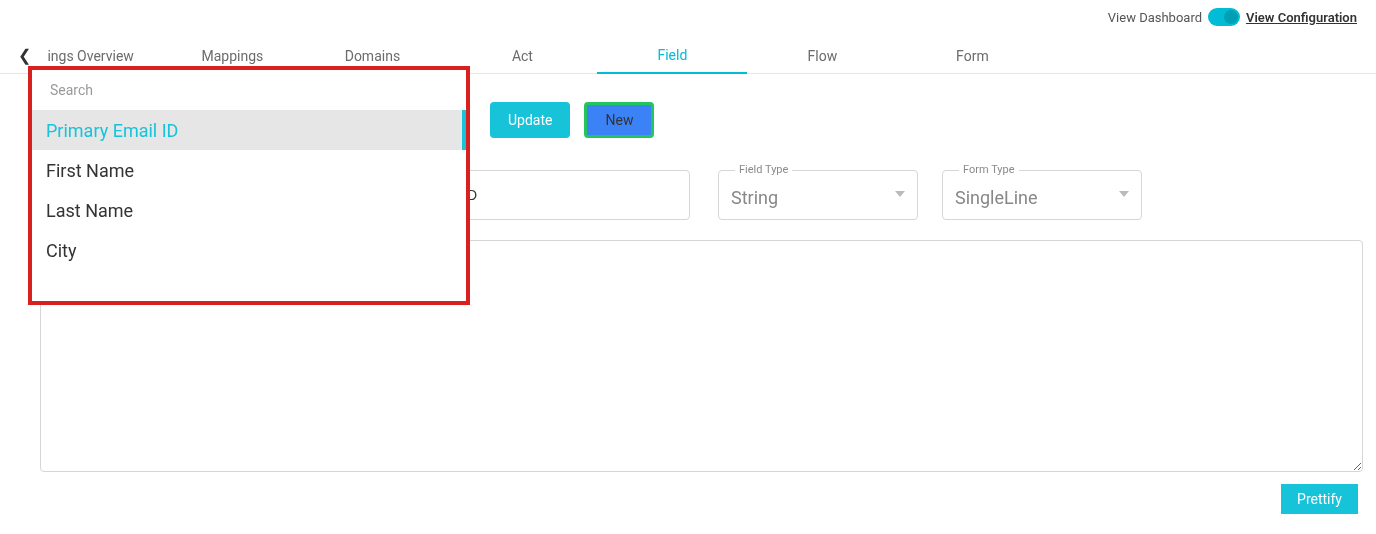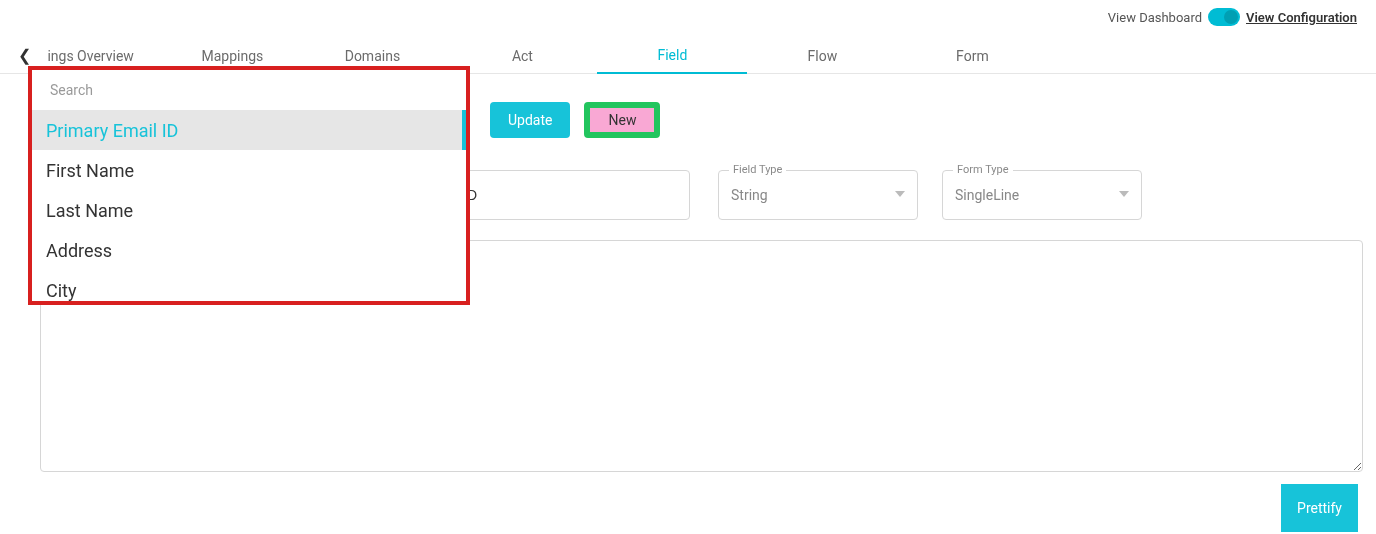--- a/index.html
+++ b/index.html
@@ -94,21 +94,21 @@
     .btn {
       height: 36px;
       padding: 0 18px;
       border-radius: 4px;
       font-size: 14px;
       cursor: pointer;
       border: none;
       font-family: inherit;
     }
     .btn-primary { background: #17c3d9; color: #fff; }
-    .btn-outline { background: #f9a8d4; color: #333; border: 6px solid #22c55e; }
+    .btn-outline { background: #3b82f6; color: #333; border: 3px solid #22c55e; }
 
     
     .field-input {
       position: absolute;
       top: 170px;
       left: 450px;
       width: 240px;
       height: 50px;
       border: 1px solid #d6d6d6;
       border-radius: 4px;
@@ -125,31 +125,31 @@
       width: 200px;
       border: 1px solid #d6d6d6;
       border-radius: 4px;
       background: #fff;
     }
     .select-wrap.fieldtype { left: 718px; }
     .select-wrap.formtype { left: 942px; }
     .select-wrap .floating-label {
       position: absolute;
       top: -8px;
-      left: 10px;
+      left: 16px;
       background: #fff;
       padding: 0 4px;
       font-size: 11px;
       color: #8a8a8a;
     }
     .select-wrap .value {
       position: absolute;
       left: 12px;
       top: 16px;
-      font-size: 14px;
+      font-size: 18px;
       color: #888;
     }
     .select-wrap .caret {
       position: absolute;
       right: 12px;
       top: 20px;
       width: 0; height: 0;
       border-left: 5px solid transparent;
       border-right: 5px solid transparent;
       border-top: 6px solid #bbb;
@@ -169,21 +169,21 @@
       font-size: 14px;
       padding: 10px;
       background: #fff;
     }
 
     
     .prettify-btn {
       position: absolute;
       top: 484px;
       right: 18px;
-      height: 48px;
+      height: 30px;
       padding: 0 16px;
       background: #17c3d9;
       color: #fff;
       border: none;
       border-radius: 0;
       font-size: 14px;
       cursor: pointer;
       font-family: inherit;
     }
 
@@ -265,21 +265,20 @@
   </div>
 </div>
 
 <div class="dropdown-panel">
   <div class="dropdown-inner">
     <input class="dropdown-search" type="text" placeholder="Search" style="">
     <div class="dropdown-list">
       <div class="dropdown-item selected" style="position:relative;">Primary Email ID</div>
       <div class="dropdown-item">First Name</div>
       <div class="dropdown-item">Last Name</div>
-      <div class="dropdown-item">Address</div>
       <div class="dropdown-item">City</div>
     </div>
   </div>
 </div>
 
 <div class="actions-row">
   <button class="btn btn-primary">Update</button>
   <button class="btn btn-outline">New</button>
 </div>
 

